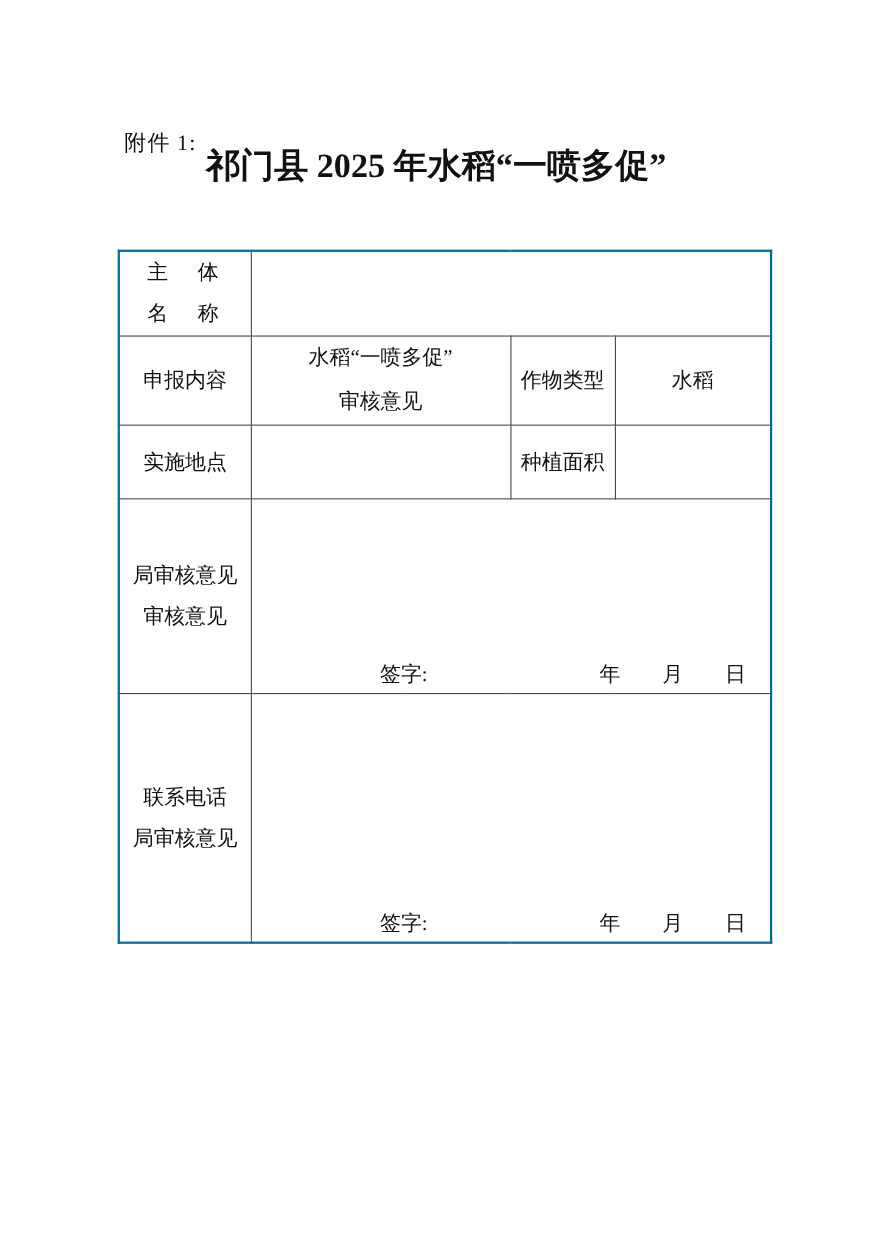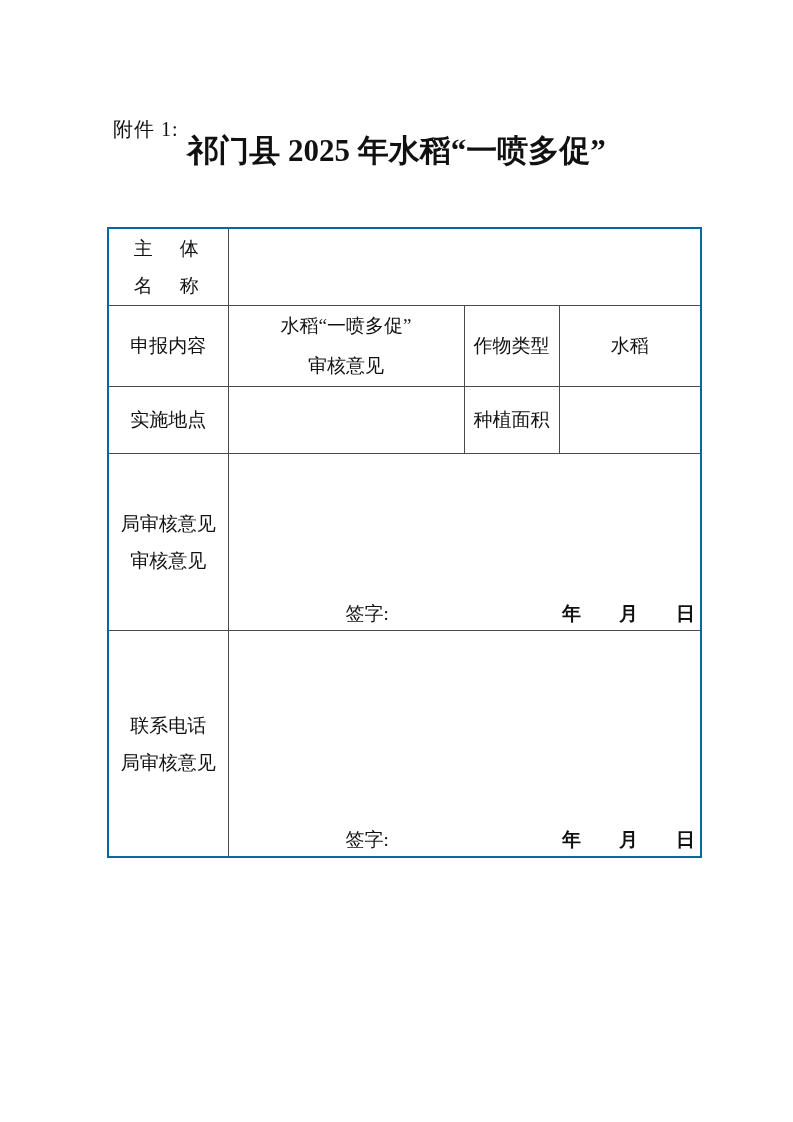--- a/index.html
+++ b/index.html
@@ -68,21 +68,21 @@
   .sign-row {
     position: absolute;
     left: 0;
     right: 0;
     bottom: 5px;
     display: flex;
     align-items: flex-end;
     line-height: 22px;
   }
   .sign-label { margin-left: 117px; margin-top: 32px; }
-  .sign-date  { margin-left: auto; padding-right: 5px; font-weight: bold; }
+  .sign-date  { margin-left: auto; padding-right: 22px; }
 </style>
 </head>
 <body>
 
 <div class="page">
 
   <div class="attachment">附件 1:</div>
 
   <div class="title">
     <div>祁门县 2025 年水稻“一喷多促”</div>

